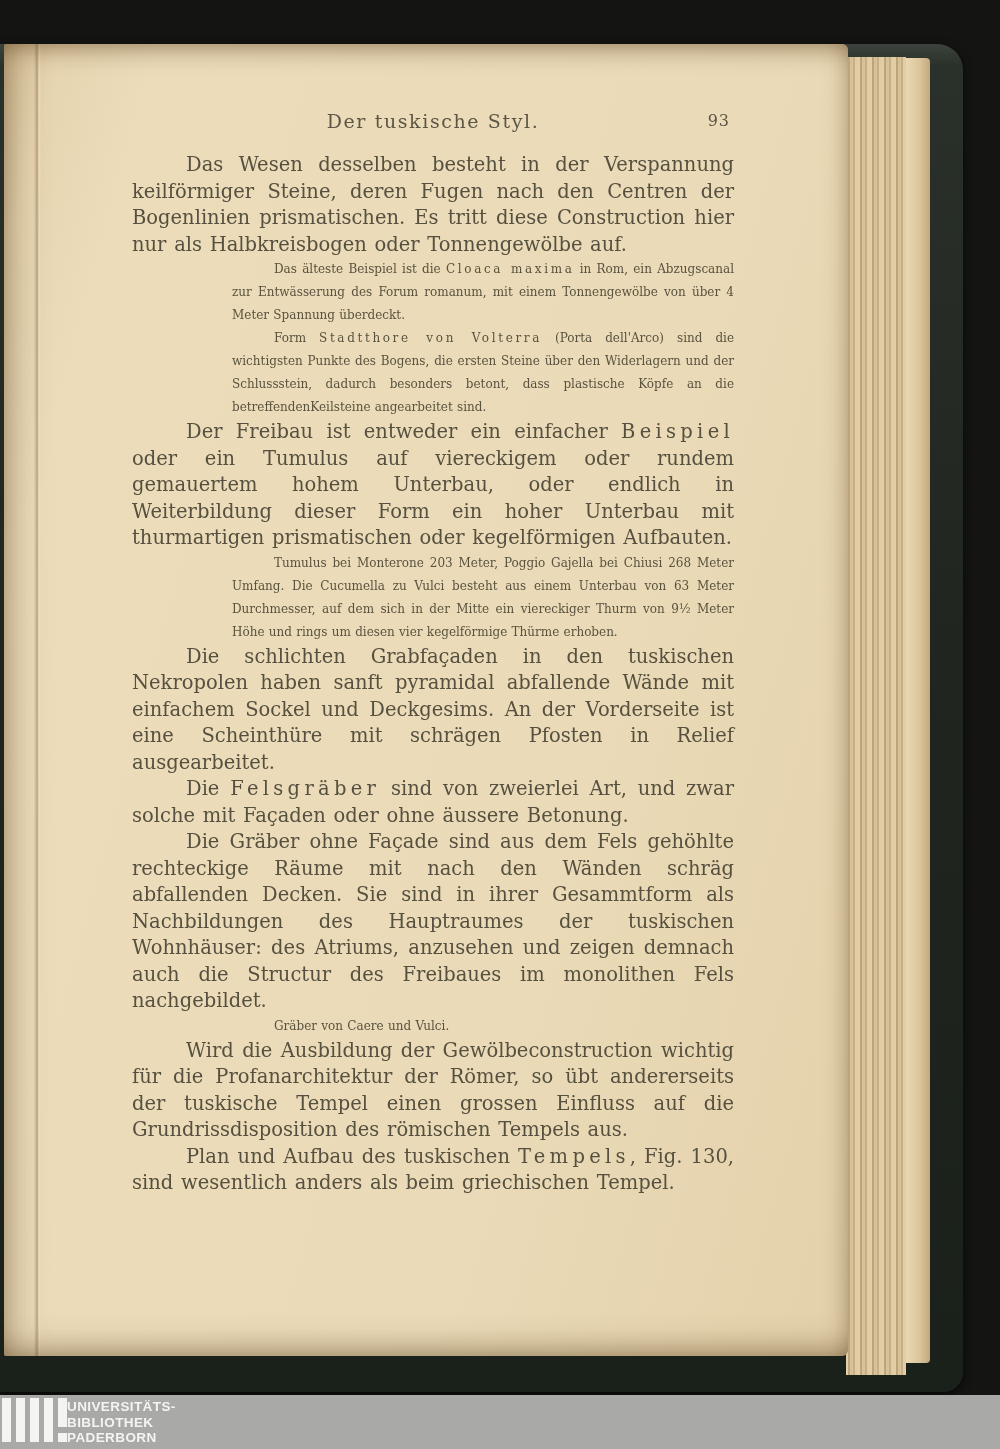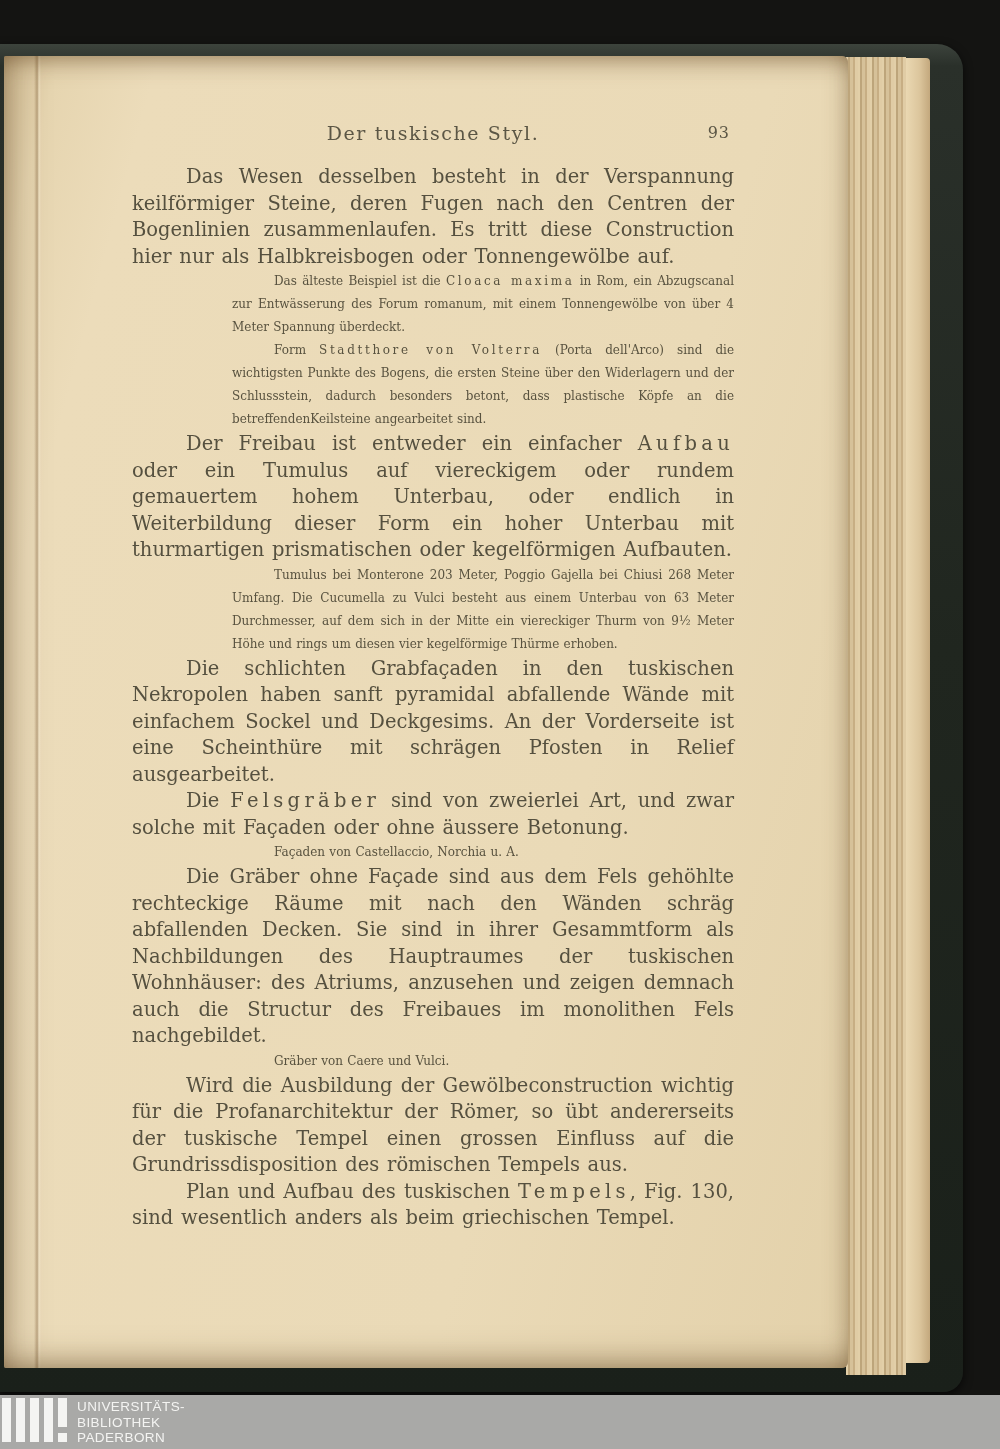--- a/index.html
+++ b/index.html
@@ -13,21 +13,21 @@
 
   
   .page-stack{position:absolute;left:846px;top:57px;width:60px;height:1318px;
          background:repeating-linear-gradient(90deg,
             #e2cfa8 0 2px,#bda57b 2px 4px,#d6c199 4px 7px,#c7ae84 7px 9px,#e0cca5 9px 12px);}
   .page-stack::after{content:"";position:absolute;right:-24px;top:1px;width:24px;height:99%;
          background:linear-gradient(90deg,#ead8b2 0,#dcc69d 55%,#c3a87d 100%);
          border-radius:0 4px 4px 0;}
 
   
-  .page{position:absolute;left:4px;top:56px;width:844px;height:1312px;
+  .page{position:absolute;left:4px;top:44px;width:844px;height:1312px;
         background:linear-gradient(105deg,#d9c59d 0,#e6d5b0 55px,#ecdcba 150px,#eadab7 65%,#e3d1aa 100%);
         border-radius:2px 6px 6px 2px;}
   .page .crease{position:absolute;left:30px;top:0;bottom:0;width:7px;pointer-events:none;
         background:linear-gradient(90deg,rgba(115,82,44,0) 0,rgba(115,82,44,.38) 45%,
                    rgba(252,242,218,.45) 72%,rgba(115,82,44,0) 100%);}
   .page .vignette{position:absolute;inset:0;pointer-events:none;border-radius:inherit;
         box-shadow:inset 0 20px 26px -18px rgba(92,62,26,.55),
                    inset 0 -24px 32px -20px rgba(92,62,26,.5),
                    inset 26px 0 44px -28px rgba(80,52,20,.5),
                    inset -16px 0 24px -16px rgba(92,62,26,.35);}
@@ -45,50 +45,49 @@
          word-spacing:.5px;color:#58523f;}
   .spaced{letter-spacing:.22em;}
 
   
   .banner{position:absolute;left:0;top:1395px;width:1000px;height:54px;background:#a9a9a7;}
   .logo{position:absolute;left:2px;top:3px;display:flex;align-items:flex-start;}
   .bars{display:flex;gap:5px;height:46px;}
   .bar{width:9px;height:44px;background:#f4f4f2;}
   .bar.excl{position:relative;height:29px;}
   .bar.excl::after{content:"";position:absolute;left:0;top:35px;width:9px;height:9px;background:#f4f4f2;}
-  .logo-text{margin-left:10px;padding-top:1px;color:#f4f4f2;
-         font-family:"Liberation Sans", sans-serif;font-weight:normal;
+  .logo-text{margin-left:0;padding-top:1px;color:#f4f4f2;
+         font-family:"Liberation Sans", sans-serif;font-weight:bold;
          font-size:13.5px;line-height:15.5px;letter-spacing:.4px;}
 </style>
 </head>
 <body>
 
 <div class="scene">
 
   <div class="cover"></div>
 
   <div class="page-stack"></div>
 
   <div class="page">
     <div class="crease"></div>
 
     <div class="column">
       <div class="header">
         <span class="running-title">Der tuskische Styl.</span>
         <span class="page-number">93</span>
       </div>
       <div class="body-text">
-          <p class="para body"><span>Das Wesen desselben besteht in der Verspannung keilförmiger Steine, deren Fugen nach den Centren der Bogenlinien zusammenlaufen. Es tritt diese Construction hier nur als Halbkreisbogen oder Tonnengewölbe auf.</span></p>
+          <p class="para body"><span>Das Wesen desselben besteht in der Verspannung keilförmiger Steine, deren Fugen nach den Centren der Bogenlinien prismatischen. Es tritt diese Construction hier nur als Halbkreisbogen oder Tonnengewölbe auf.</span></p>
           <p class="para note"><span>Das älteste Beispiel ist die </span><span class="spaced">Cloaca maxima</span><span> in Rom, ein Abzugscanal zur Entwässerung des Forum romanum, mit einem Tonnengewölbe von über 4 Meter Spannung überdeckt.</span></p>
           <p class="para note"><span>Form </span><span class="spaced">Stadtthore von Volterra</span><span> (Porta dell'Arco) sind die wichtigsten Punkte des Bogens, die ersten Steine über den Widerlagern und der Schlussstein, dadurch besonders betont, dass plastische Köpfe an die betreffendenKeilsteine angearbeitet sind.</span></p>
-          <p class="para body"><span>Der Freibau ist entweder ein einfacher </span><span class="spaced">Aufbau</span><span> oder ein Tumulus auf viereckigem oder rundem gemauertem hohem Unterbau, oder endlich in Weiterbildung dieser Form ein hoher Unterbau mit thurmartigen prismatischen oder kegelförmigen Aufbauten.</span></p>
+          <p class="para body"><span>Der Freibau ist entweder ein einfacher </span><span class="spaced">Beispiel</span><span> oder ein Tumulus auf viereckigem oder rundem gemauertem hohem Unterbau, oder endlich in Weiterbildung dieser Form ein hoher Unterbau mit thurmartigen prismatischen oder kegelförmigen Aufbauten.</span></p>
           <p class="para note"><span>Tumulus bei Monterone 203 Meter, Poggio Gajella bei Chiusi 268 Meter Umfang. Die Cucumella zu Vulci besteht aus einem Unterbau von 63 Meter Durchmesser, auf dem sich in der Mitte ein viereckiger Thurm von 9½ Meter Höhe und rings um diesen vier kegelförmige Thürme erhoben.</span></p>
           <p class="para body"><span>Die schlichten Grabfaçaden in den tuskischen Nekropolen haben sanft pyramidal abfallende Wände mit einfachem Sockel und Deckgesims. An der Vorderseite ist eine Scheinthüre mit schrägen Pfosten in Relief ausgearbeitet.</span></p>
           <p class="para body"><span>Die </span><span class="spaced">Felsgräber</span><span> sind von zweierlei Art, und zwar solche mit Façaden oder ohne äussere Betonung.</span></p>
-          <p class="para note"><span>Façaden von Castellaccio, Norchia u. A.</span></p>
           <p class="para body"><span>Die Gräber ohne Façade sind aus dem Fels gehöhlte rechteckige Räume mit nach den Wänden schräg abfallenden Decken. Sie sind in ihrer Gesammtform als Nachbildungen des Hauptraumes der tuskischen Wohnhäuser: des Atriums, anzusehen und zeigen demnach auch die Structur des Freibaues im monolithen Fels nachgebildet.</span></p>
           <p class="para note"><span>Gräber von Caere und Vulci.</span></p>
           <p class="para body"><span>Wird die Ausbildung der Gewölbeconstruction wichtig für die Profanarchitektur der Römer, so übt andererseits der tuskische Tempel einen grossen Einfluss auf die Grundrissdisposition des römischen Tempels aus.</span></p>
           <p class="para body"><span>Plan und Aufbau des tuskischen </span><span class="spaced">Tempels</span><span>, Fig. 130, sind wesentlich anders als beim griechischen Tempel.</span></p>
         </div>
     </div>
 
     <div class="vignette"></div>
   </div>
 

